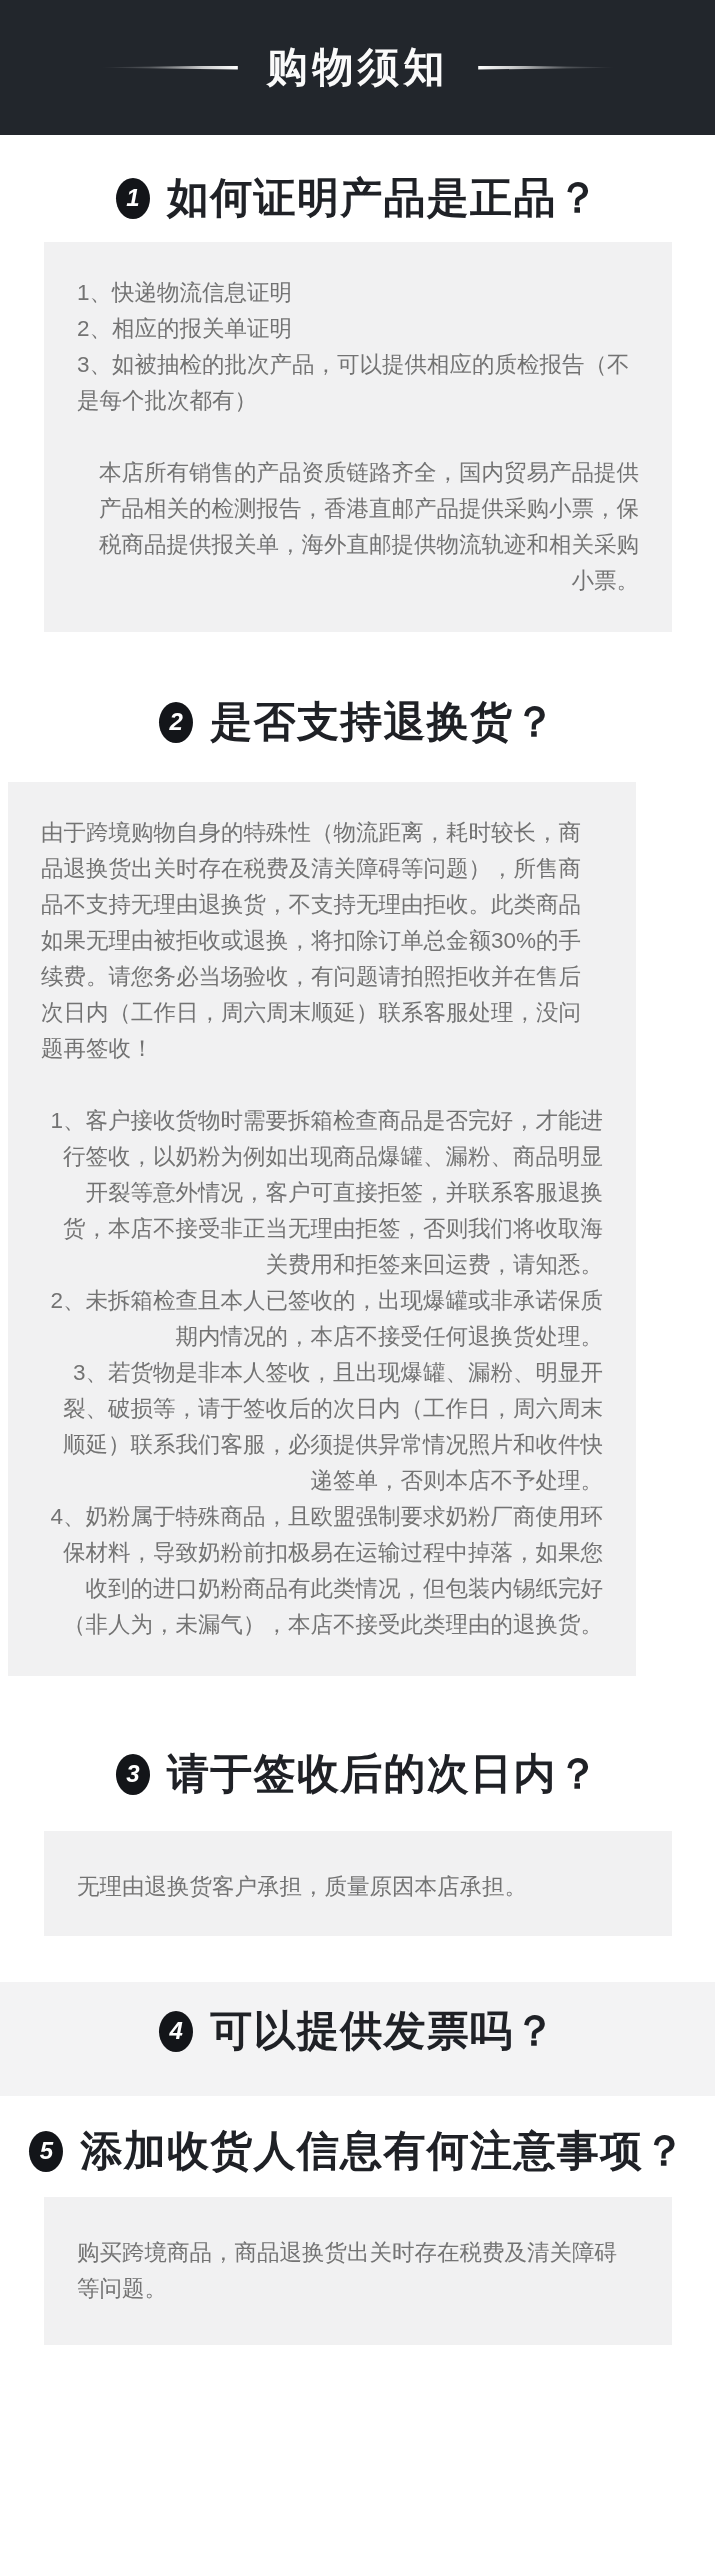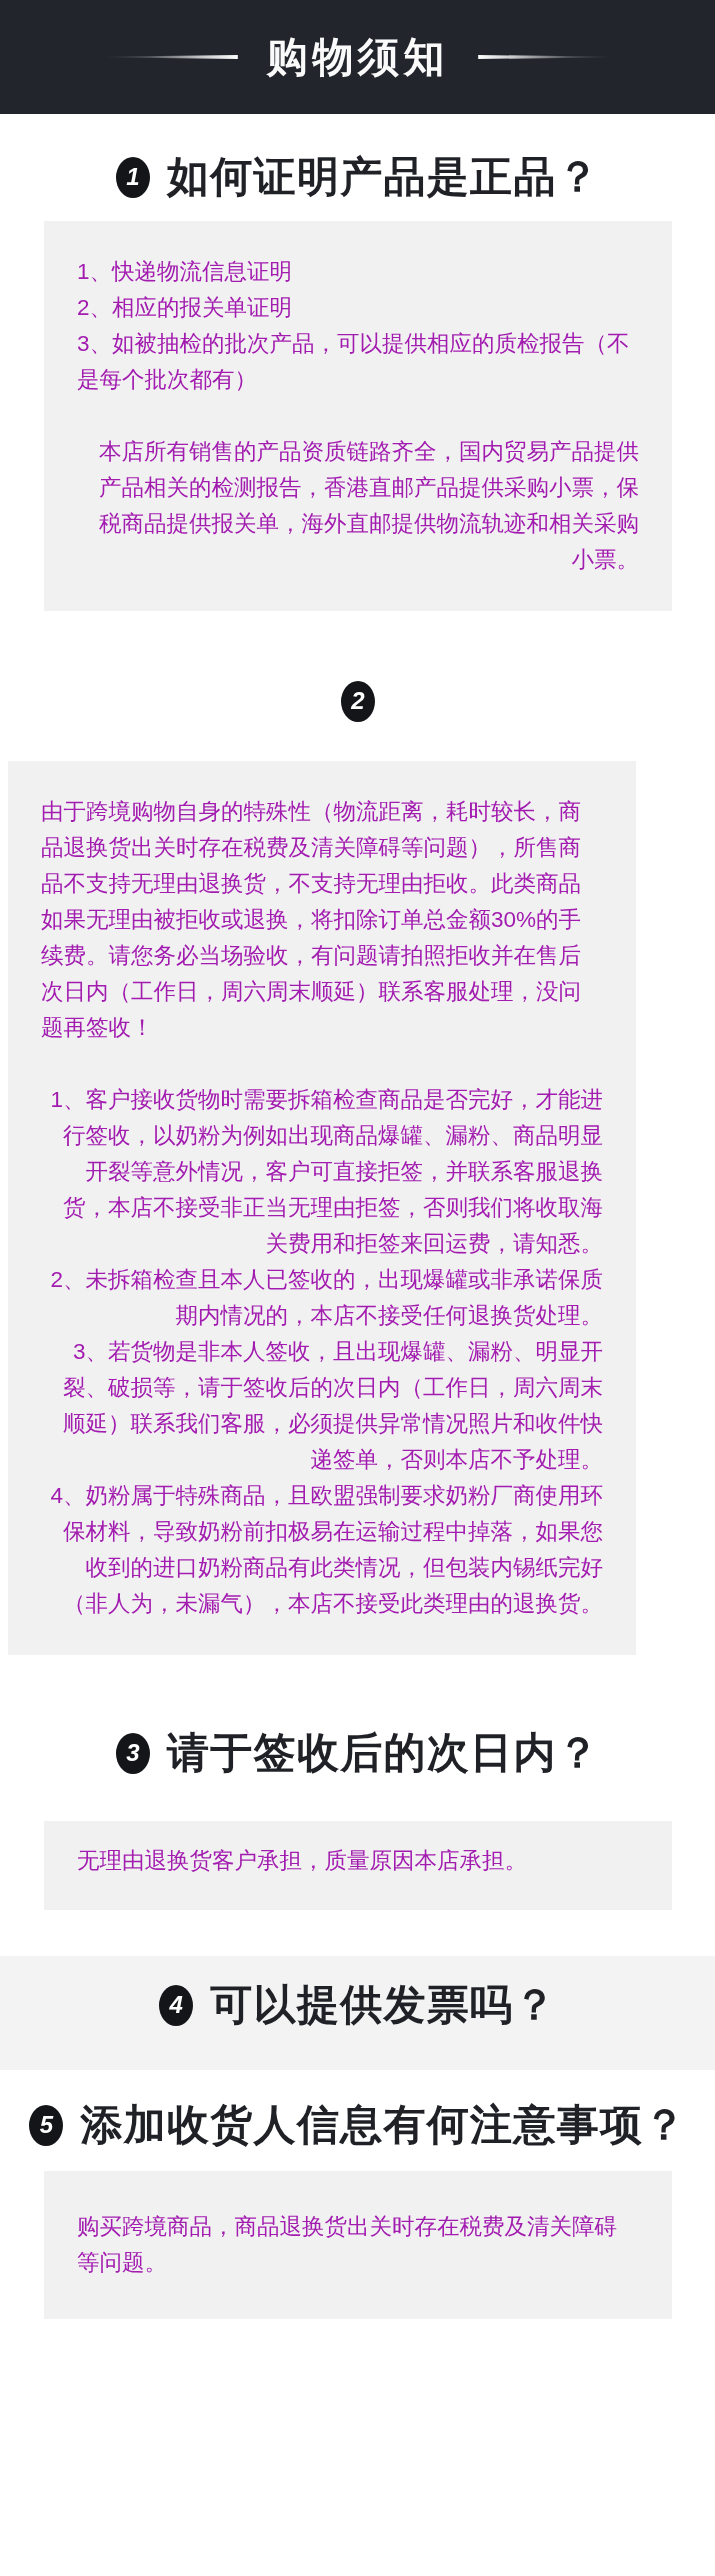--- a/index.html
+++ b/index.html
@@ -4,21 +4,21 @@
 <style>
   * { margin:0; padding:0; box-sizing:border-box; }
   html,body { background:#ffffff; }
   body {
     width:716px; min-height:2576px; margin:0 auto;
     font-family:"Liberation Sans","DejaVu Sans",sans-serif;
     overflow:hidden;
   }
   
   .header {
-    height:114px; background:#22262c;
+    height:135px; background:#22262c;
     display:flex; align-items:center; justify-content:center; gap:29px;
   }
   .header h1 {
     color:#fafafa; font-size:41px; font-weight:bold; letter-spacing:4.6px;
     white-space:nowrap;
   }
   .deco { width:136px; height:4px; flex:0 0 auto; }
   .deco-left {
     background:linear-gradient(to right, rgba(255,255,255,0), rgba(255,255,255,0.22) 35%, rgba(246,246,246,0.8) 75%, #ffffff 100%);
     clip-path:polygon(0 42%, 100% 0, 100% 100%, 0 58%);
@@ -39,28 +39,28 @@
     display:flex; align-items:center; justify-content:center;
     flex:0 0 auto; font-style:italic;
   }
   .section-title {
     font-size:42px; font-weight:bold; color:#1f2126; letter-spacing:1.3px;
     white-space:nowrap;
   }
   .note-box {
     width:628px; margin-left:44px; margin-right:44px;
     background:#f1f1f2; padding:33px;
-    font-size:22.5px; line-height:36px; color:#a21caf;
+    font-size:22.5px; line-height:36px; color:#737373;
   }
   .note-box p { white-space:pre-line; margin:0; }
   .note-box p + p { margin-top:36px;text-align:right; }
   
   .s1 { margin-top:40px; }   .s1 .note-box { margin-top:21px; }
   .s2 { margin-top:67px; }  .s2 .note-box { margin-top:37px;margin-left:8px; }
-  .s3 { margin-top:75px; }  .s3 .note-box { margin-top:45px; padding-top:22px; padding-bottom:31px; }
+  .s3 { margin-top:75px; }  .s3 .note-box { margin-top:34px; padding-top:38px; padding-bottom:31px; }
   .s4 { margin-top:46px; background:#f3f3f4; padding:26px 0 42px; }
   .s4 .note-box { margin-top:29px; background:#ffffff; padding-top:35px; padding-bottom:35px; }
   .s5 { margin-top:32px; margin-bottom:44px; }
   .s5 .note-box { margin-top:22.5px; padding-top:38px; padding-bottom:38px; }
 </style>
 </head>
 <body>
 
 <header class="header">
   <div class="deco deco-left"></div>
@@ -77,20 +77,21 @@
       <div class="note-box">
         <p>1、快递物流信息证明
 2、相应的报关单证明
 3、如被抽检的批次产品，可以提供相应的质检报告（不是每个批次都有）</p>
         <p>本店所有销售的产品资质链路齐全，国内贸易产品提供产品相关的检测报告，香港直邮产品提供采购小票，保税商品提供报关单，海外直邮提供物流轨迹和相关采购小票。</p>
       </div>
     </section>
     <section class="sec s2">
       <div class="title-row">
         <span class="badge">2</span>
+        <h2 class="section-title">是否支持退换货？</h2>
       </div>
       <div class="note-box">
         <p>由于跨境购物自身的特殊性（物流距离，耗时较长，商品退换货出关时存在税费及清关障碍等问题），所售商品不支持无理由退换货，不支持无理由拒收。此类商品如果无理由被拒收或退换，将扣除订单总金额30%的手续费。请您务必当场验收，有问题请拍照拒收并在售后次日内（工作日，周六周末顺延）联系客服处理，没问题再签收！</p>
         <p>1、客户接收货物时需要拆箱检查商品是否完好，才能进行签收，以奶粉为例如出现商品爆罐、漏粉、商品明显开裂等意外情况，客户可直接拒签，并联系客服退换货，本店不接受非正当无理由拒签，否则我们将收取海关费用和拒签来回运费，请知悉。
 2、未拆箱检查且本人已签收的，出现爆罐或非承诺保质期内情况的，本店不接受任何退换货处理。
 3、若货物是非本人签收，且出现爆罐、漏粉、明显开裂、破损等，请于签收后的次日内（工作日，周六周末顺延）联系我们客服，必须提供异常情况照片和收件快递签单，否则本店不予处理。
 4、奶粉属于特殊商品，且欧盟强制要求奶粉厂商使用环保材料，导致奶粉前扣极易在运输过程中掉落，如果您收到的进口奶粉商品有此类情况，但包装内锡纸完好（非人为，未漏气），本店不接受此类理由的退换货。</p>
       </div>
     </section>
     <section class="sec s3">

